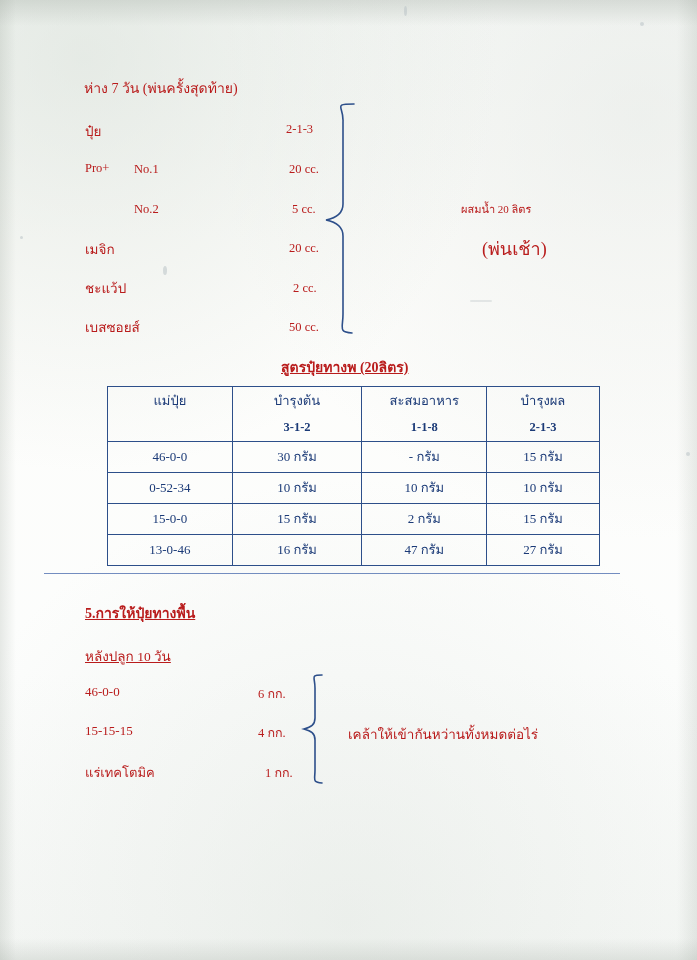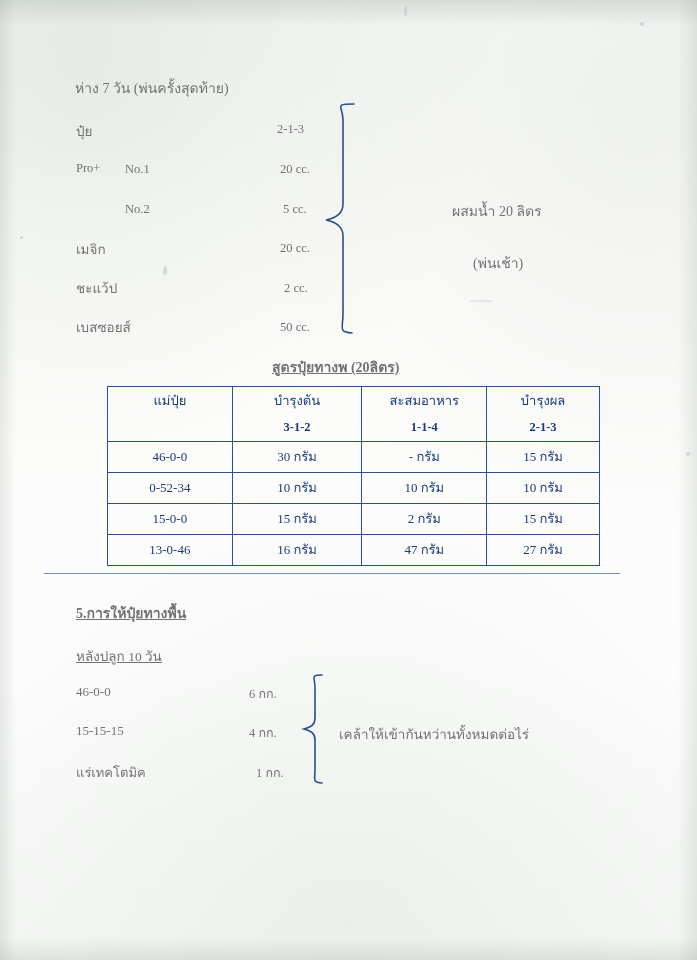--- a/index.html
+++ b/index.html
@@ -51,22 +51,23 @@
   }
   .speck {
     position: absolute;
     background: #b9c3c6;
     border-radius: 50%;
     opacity: 0.55;
     pointer-events: none;
   }
   .ink {
     position: absolute;
-    color: #737373;
+    color: #b91c1c;
     white-space: nowrap;
+    margin-left: 9px;
   }
 
   
   #sec1-title { left: 75px; top: 77px; font-size: 14px; }
   .row-label { font-size: 13.5px; }
   .row-amount { font-size: 12.5px; }
 
   
   .brace {
     position: absolute;
@@ -178,22 +179,22 @@
   <div class="ink row-label" style="left:76px;top:277px;">ชะแว้ป</div>
   <div class="ink row-amount" style="left:284px;top:281px;">2 cc.</div>
 
   <div class="ink row-label" style="left:76px;top:316px;">เบสซอยส์</div>
   <div class="ink row-amount" style="left:280px;top:320px;">50 cc.</div>
 
   <svg class="brace" style="left:318px;top:100px;" width="70" height="240" viewBox="0 0 70 240">
     <path d="M36 4 C14 4, 26 6, 25 22 L25 104 C25 114, 18 118, 8 120 C18 122, 25 126, 25 136 L25 214 C25 228, 20 232, 34 233" fill="none" stroke="#2d4f8a" stroke-width="1.6" stroke-linecap="round"></path>
   </svg>
 
-  <div class="ink" style="left:452px;top:200px;font-size:14px;">ผสมน้ำ 20 ลิตร</div>
-  <div class="ink" style="left:473px;top:252px;font-size:14px;">(พ่นเช้า)</div>
+  <div class="ink" style="left:452px;top:200px;font-size:11px;">ผสมน้ำ 20 ลิตร</div>
+  <div class="ink" style="left:473px;top:234px;font-size:18px;">(พ่นเช้า)</div>
 
   <div class="ink" id="table-caption">สูตรปุ๋ยทางพ (20ลิตร)</div>
 
   <table id="fert-table">
     <colgroup>
       <col class="c1">
         <col class="c2">
         <col class="c3">
         <col class="c4">
     </colgroup>
@@ -202,21 +203,21 @@
         <th>แม่ปุ๋ย</th>
         <th>บำรุงต้น</th>
         <th>สะสมอาหาร</th>
         <th>บำรุงผล</th>
       </tr>
     </thead>
     <tbody>
       <tr class="sub">
         <td></td>
         <td>3-1-2</td>
-        <td>1-1-4</td>
+        <td>1-1-8</td>
         <td>2-1-3</td>
       </tr>
       <tr>
         <td>46-0-0</td>
         <td>30 กรัม</td>
         <td>-   กรัม</td>
         <td>15 กรัม</td>
       </tr>
       <tr>
         <td>0-52-34</td>

